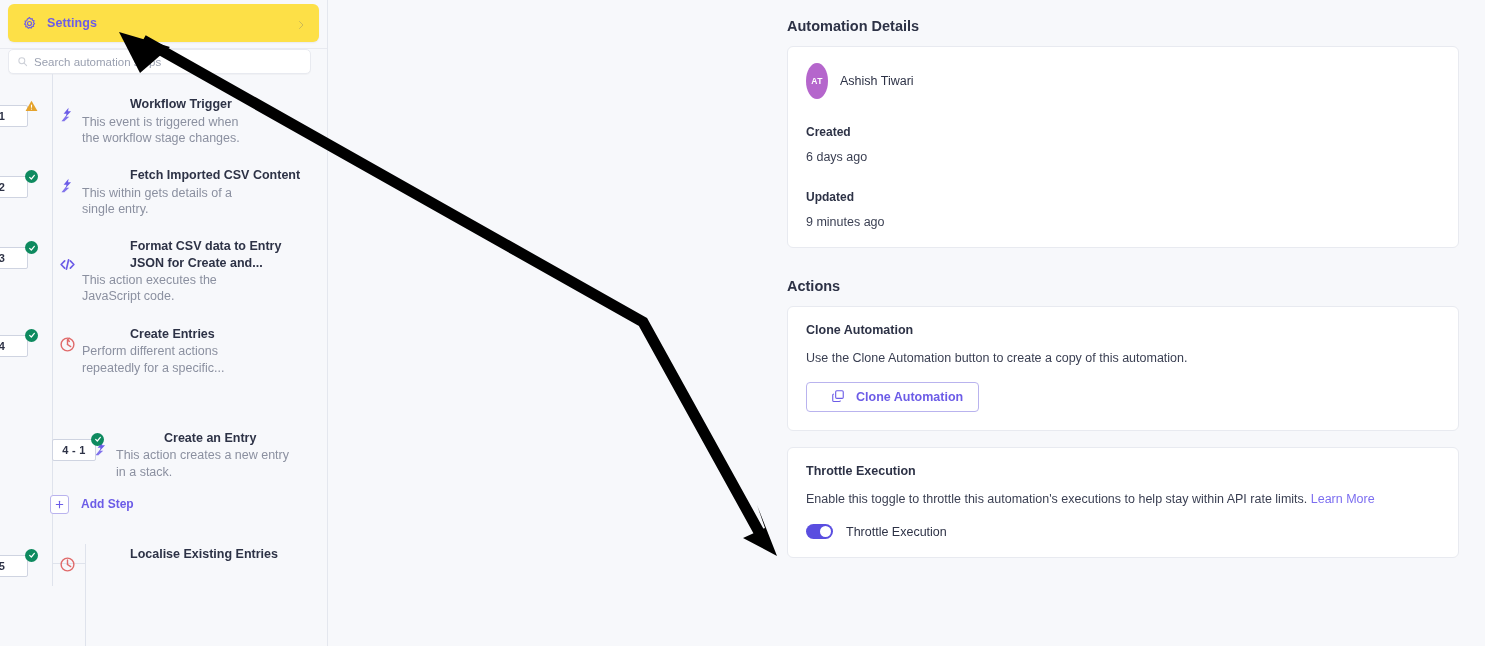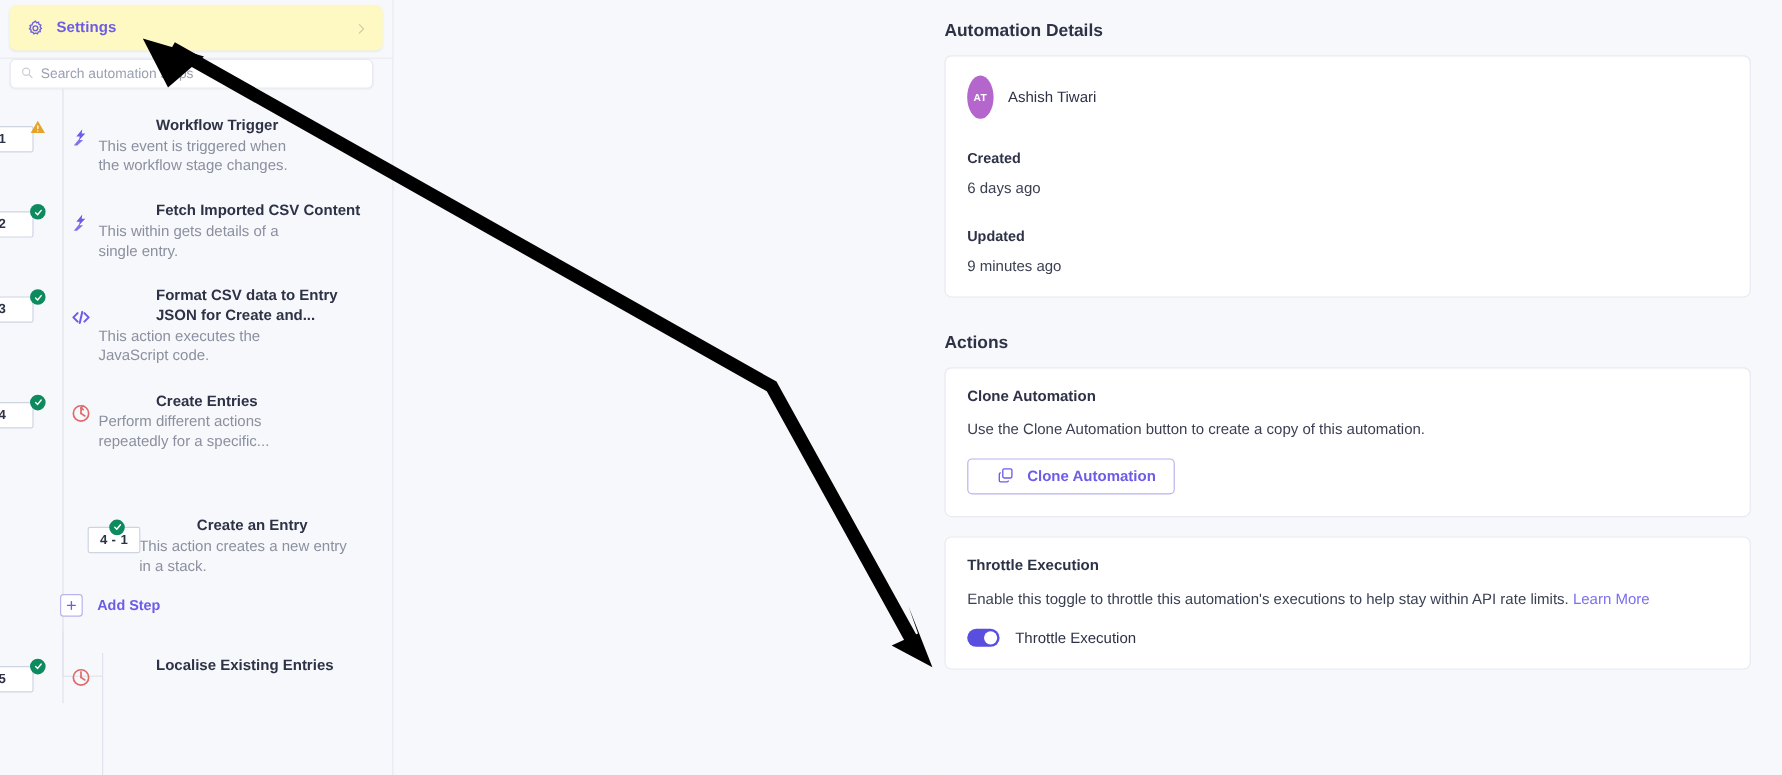--- a/index.html
+++ b/index.html
@@ -20,21 +20,21 @@
     position: relative;
     flex: 0 0 328px;
     overflow: hidden;
   }
   .settings-wrap {
     padding: 4px 8px 6px 8px;
     border-bottom: 1px solid #e8eaf0;
     background: #f7f8fb;
   }
   .settings-card {
-    background: #fef9c3;
+    background: #fde047;
     border-radius: 6px;
     height: 38px;
     display: flex;
     align-items: center;
     padding: 0 12px 0 14px;
     box-shadow: 0 1px 2px rgba(20,24,40,.06);
     cursor: pointer;
   }
   .settings-card .gear { width: 15px; height: 15px; flex: 0 0 15px; display:block; }
   .settings-label {
@@ -87,21 +87,21 @@
     position: absolute;
     left: -24px; top: 13px;
     width: 52px; height: 22px;
     background: #fff;
     border: 1px solid #cfd4e1;
     border-radius: 2px;
     font-size: 11px; font-weight: 700; color: #2d3246;
     display: flex; align-items: center; justify-content: center;
     letter-spacing: .3px;
   }
-  .badge.sub { left: 18px; width: 44px; top: 15px; margin-left: 21px; }
+  .badge.sub { left: 18px; width: 44px; top: 15px; }
   .status {
     position: absolute;
     width: 13px; height: 13px;
     border-radius: 50%;
     top: 7px; left: 25px;
     display: flex; align-items: center; justify-content: center;
   }
   .status.sub { left: 57px; top: 9px; }
   .status.ok { background: #0e8a5f; }
   .status.ok svg { width: 8px; height: 8px; }

